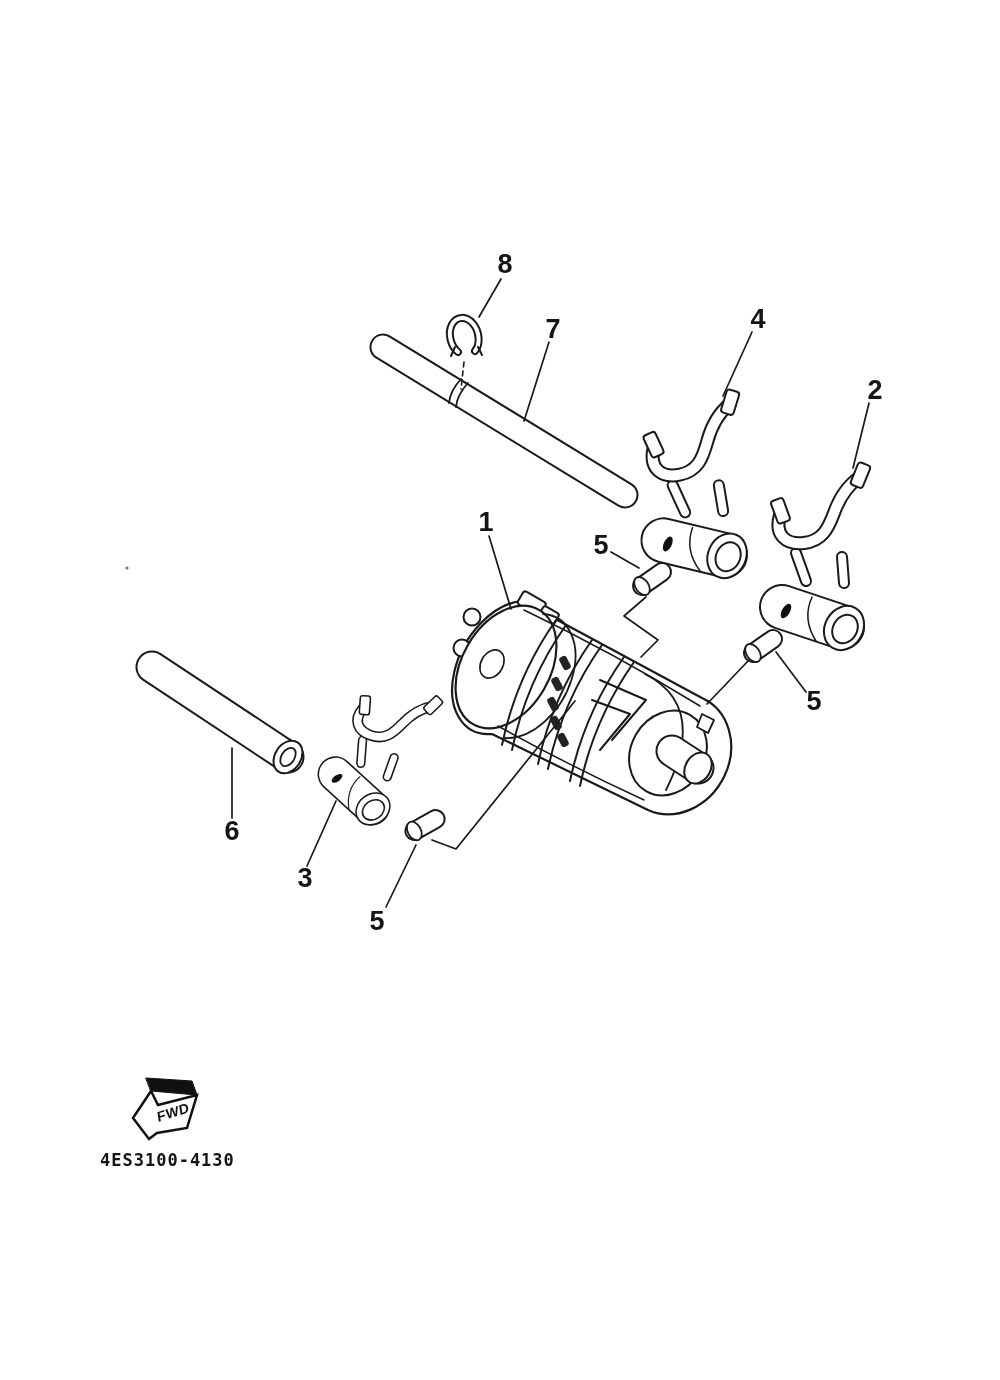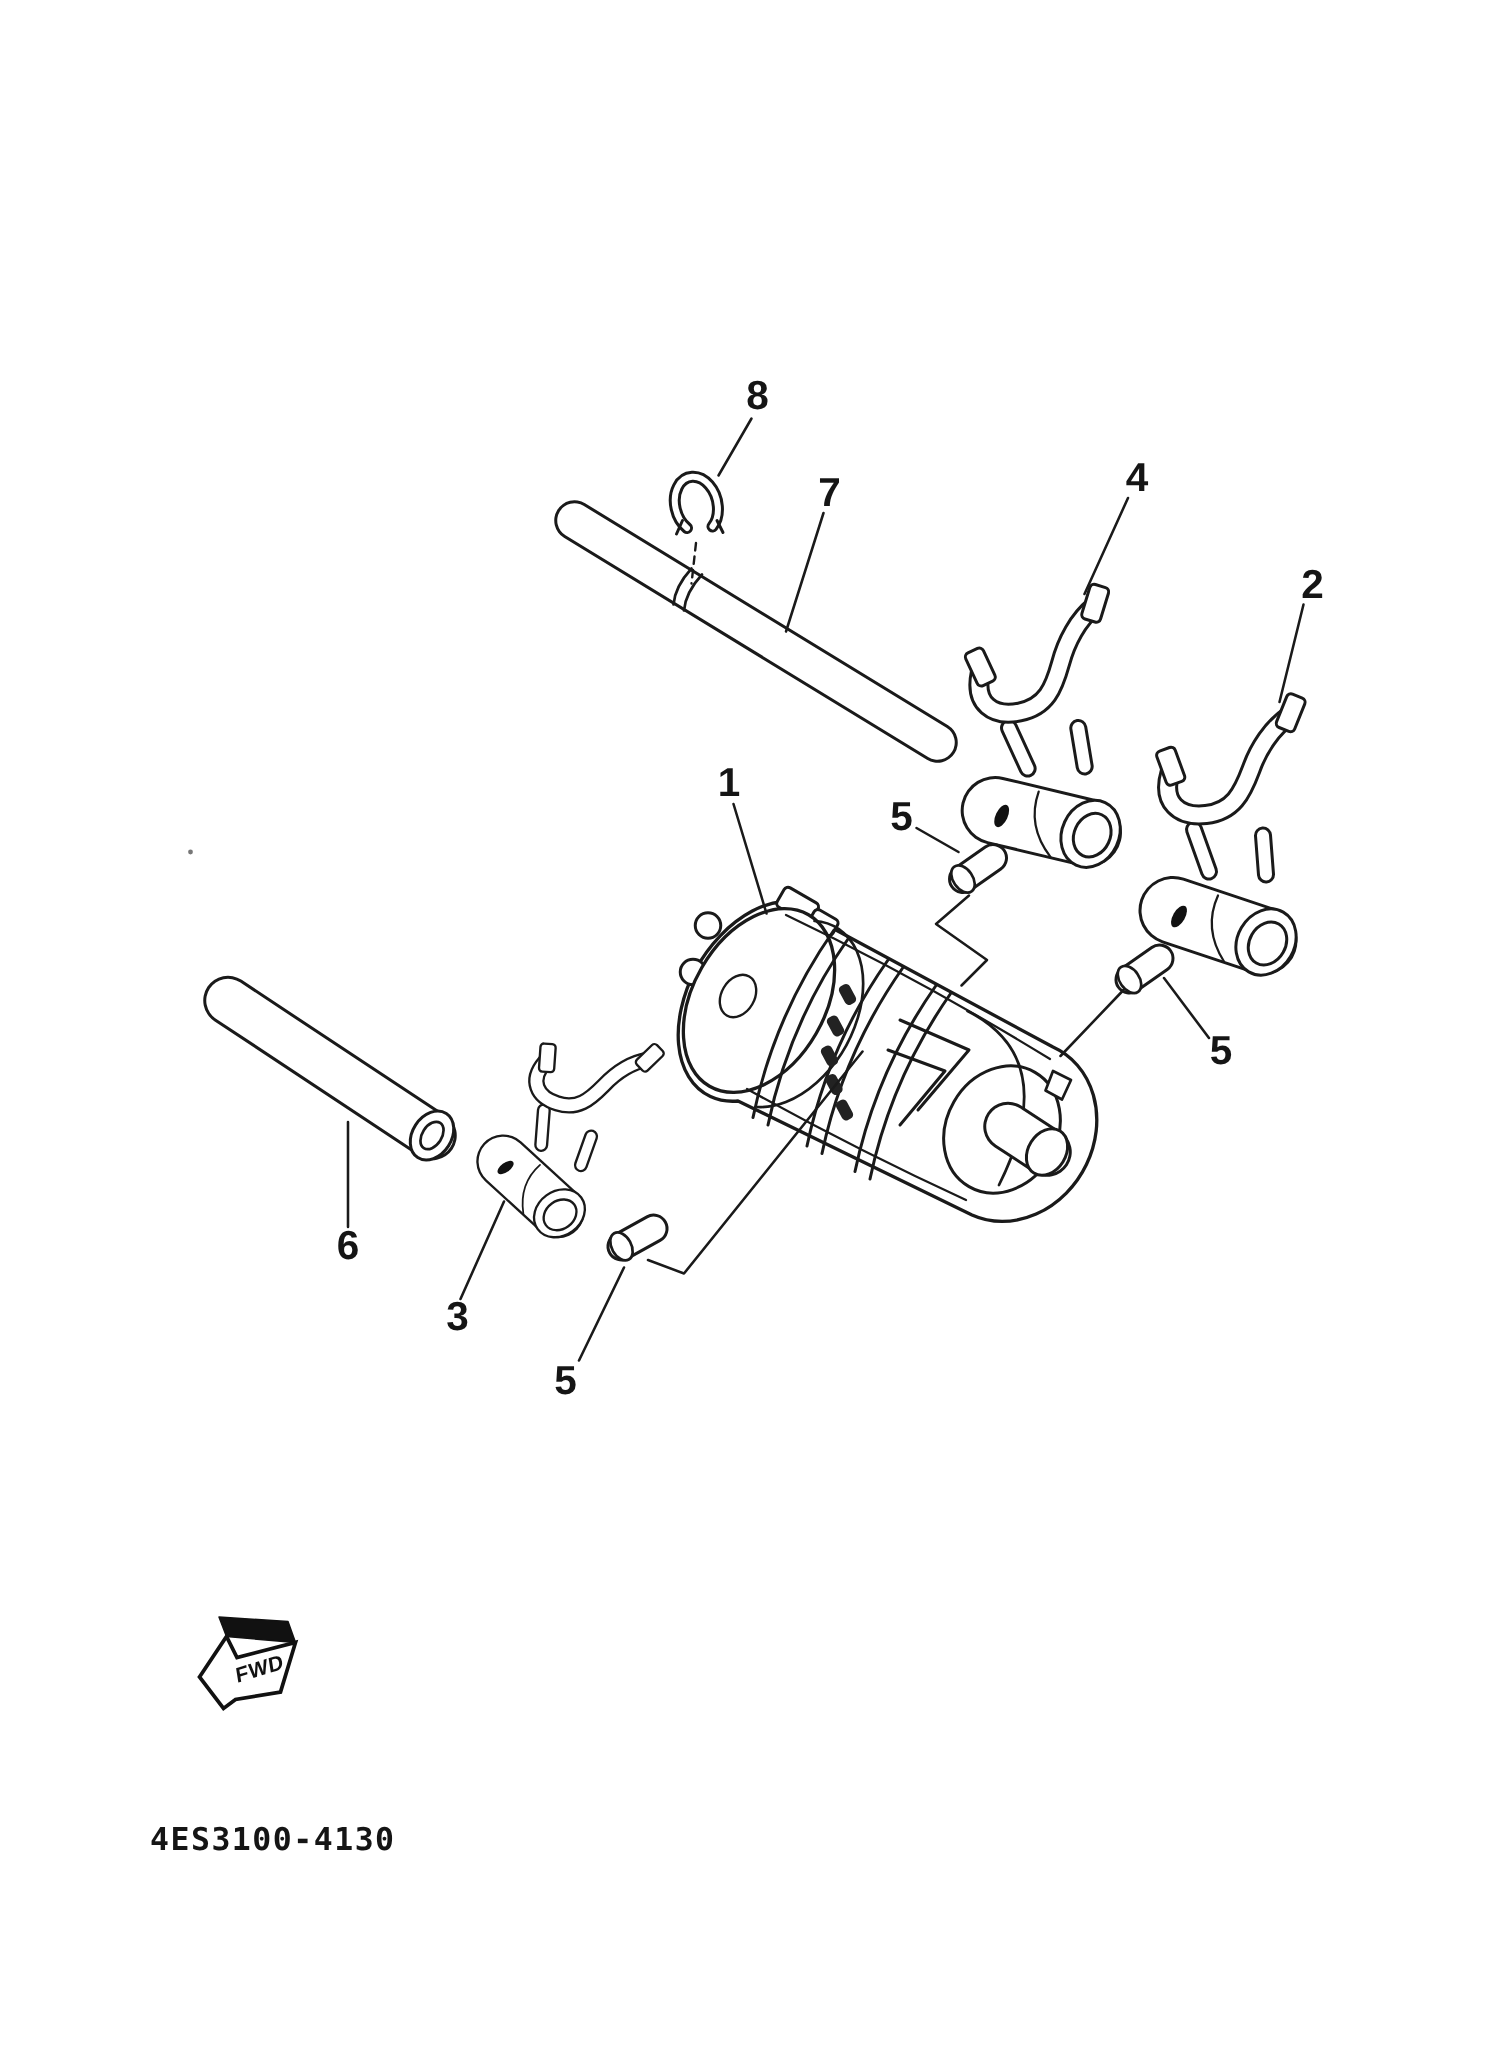--- a/index.html
+++ b/index.html
@@ -5,22 +5,22 @@
   html,body{margin:0;padding:0;background:#e8e8e8;}
   #page{position:relative;width:1000px;height:1380px;background:#ffffff;overflow:hidden;
         font-family:"Liberation Sans", sans-serif;}
   svg{position:absolute;left:0;top:0;}
   .co{position:absolute;transform:translate(-50%,-50%);font-family:"Liberation Sans",sans-serif;
       font-weight:700;font-size:27px;color:#151515;line-height:1;user-select:none;}
   .c1{left:486px;top:522px;} .c2{left:875px;top:390px;} .c3{left:305px;top:878px;}
   .c4{left:758px;top:319px;} .c5a{left:601px;top:545px;} .c5b{left:814px;top:701px;}
   .c5c{left:377px;top:921px;} .c6{left:232px;top:831px;} .c7{left:553px;top:329px;}
   .c8{left:505px;top:264px;}
-  #part-code{position:absolute;left:100px;top:1214px;font-family:"DejaVu Sans Mono",monospace;
-      font-weight:700;font-size:21px;letter-spacing:1px;color:#151515;}
+  #part-code{position:absolute;left:100px;top:1150px;font-family:"DejaVu Sans Mono",monospace;
+      font-weight:700;font-size:17px;letter-spacing:1px;color:#151515;}
 </style>
 </head>
 <body>
 
 <div id="page">
 
 <svg width="1000" height="1380" viewBox="0 0 1000 1380">
   <g stroke-linecap="round" stroke-linejoin="round" fill="none">
 
     <circle cx="127" cy="568" r="1.6" fill="#777" stroke="none"></circle>

